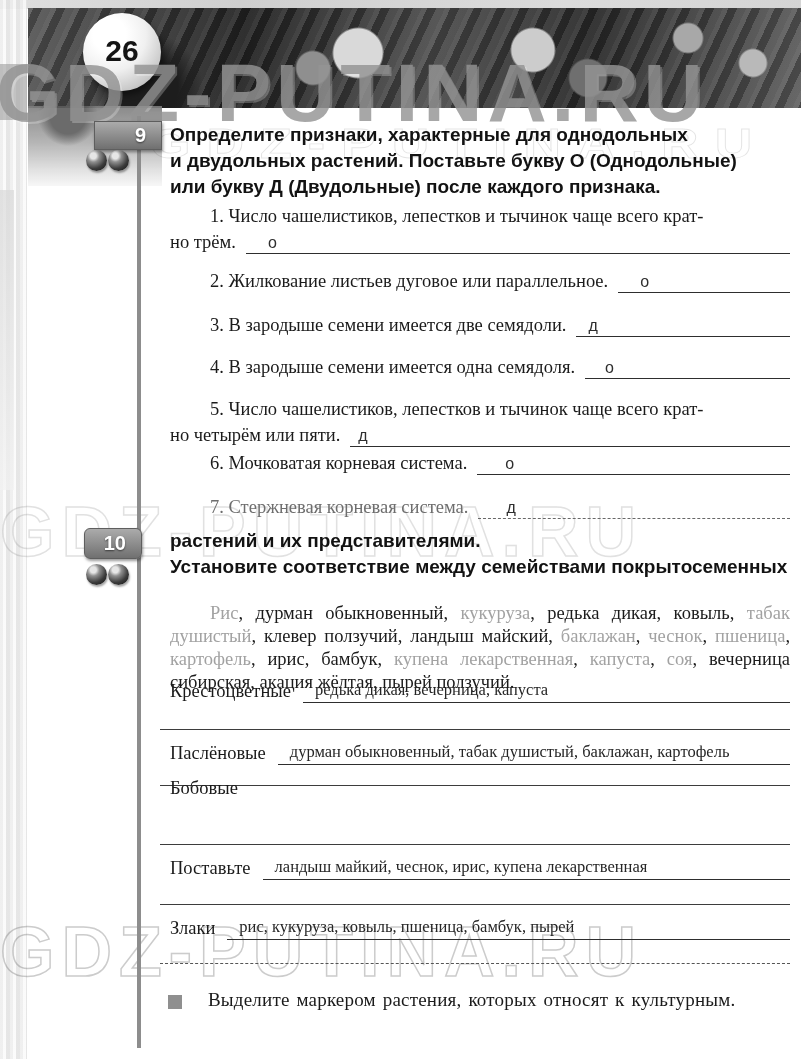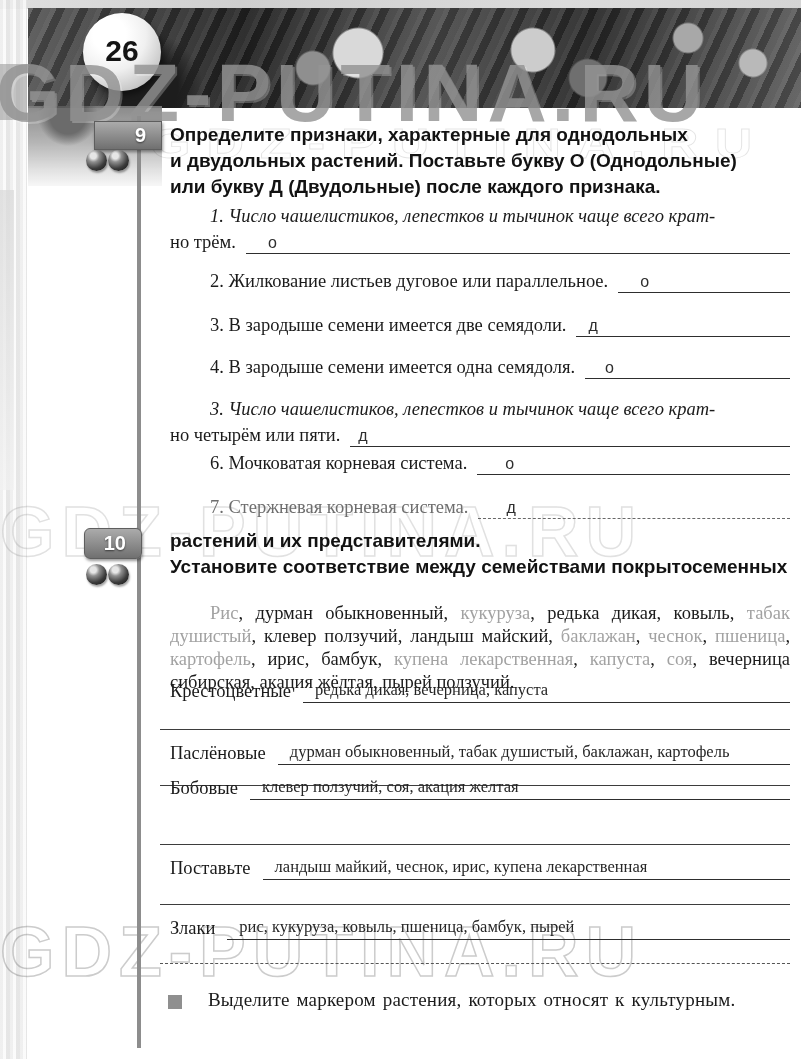--- a/index.html
+++ b/index.html
@@ -73,21 +73,21 @@
 
   
   .intro{position:absolute;left:170px;font-family:Liberation Sans, sans-serif;
     font-weight:700;font-size:19px;line-height:26px;color:#121212;}
   .intro div{white-space:nowrap;}
   .intro9{top:122px;}
   .intro10{top:528px;}
 
   
   .qitem{position:absolute;left:170px;width:620px;font-size:18.5px;line-height:24px;color:#1b1b1b;}
-  .qitem .l1{padding-left:40px;white-space:nowrap;font-style:italic;}
+  .qitem .l1{padding-left:40px;white-space:nowrap;}
   .qline{display:flex;align-items:flex-end;height:26px;}
   .qline .qtext{white-space:nowrap;}
   .qline .qtext.ind{padding-left:40px;}
   .ansline{flex:1;margin-left:10px;border-bottom:1.6px solid #2e2e2e;position:relative;height:26px;}
   .hw{position:absolute;bottom:2px;left:22px;font-family:"Liberation Sans",sans-serif;
       font-size:16px;line-height:16px;color:#2e2e2e;}
   .i1{top:204px;} .i2{top:267px;} .i3{top:311px;} .i4{top:353px;}
   .i5{top:397px;} .i6{top:449px;} .i7{top:493px;}
   .i7 .qtext{color:#6e6e6e;}
   .i7 .ansline{border-bottom-color:#686868;border-bottom-style:dashed;}
@@ -177,21 +177,21 @@
   <div class="qitem i4">
     <div class="qline">
       <span class="qtext ind">4. В зародыше семени имеется одна семядоля.</span>
       <span class="ansline">
           <span class="hw" style="left:20px">о</span>
         </span>
     </div>
   </div>
 
   <div class="qitem i5">
-    <div class="l1">3. Число чашелистиков, лепестков и тычинок чаще всего крат-</div>
+    <div class="l1">5. Число чашелистиков, лепестков и тычинок чаще всего крат-</div>
     <div class="qline">
       <span class="qtext">но четырём или пяти.</span>
       <span class="ansline">
           <span class="hw" style="left:8px">д</span>
         </span>
     </div>
   </div>
 
   <div class="qitem i6">
     <div class="qline">
@@ -234,23 +234,20 @@
   <div class="famrow f2">
     <span class="famlabel">Паслёновые</span>
     <span class="famline">
         <span class="famans">дурман обыкновенный, табак душистый, баклажан, картофель</span>
       </span>
   </div>
   <div class="bl b2"></div>
 
   <div class="famrow f3">
     <span class="famlabel">Бобовые</span>
-    <span class="famline">
-        <span class="famans">клевер ползучий, соя, акация желтая</span>
-      </span>
   </div>
   <div class="bl b3"></div>
 
   <div class="famrow f4">
     <span class="famlabel">Поставьте</span>
     <span class="famline">
         <span class="famans">ландыш майкий, чеснок, ирис, купена лекарственная</span>
       </span>
   </div>
   <div class="bl b4"></div>

